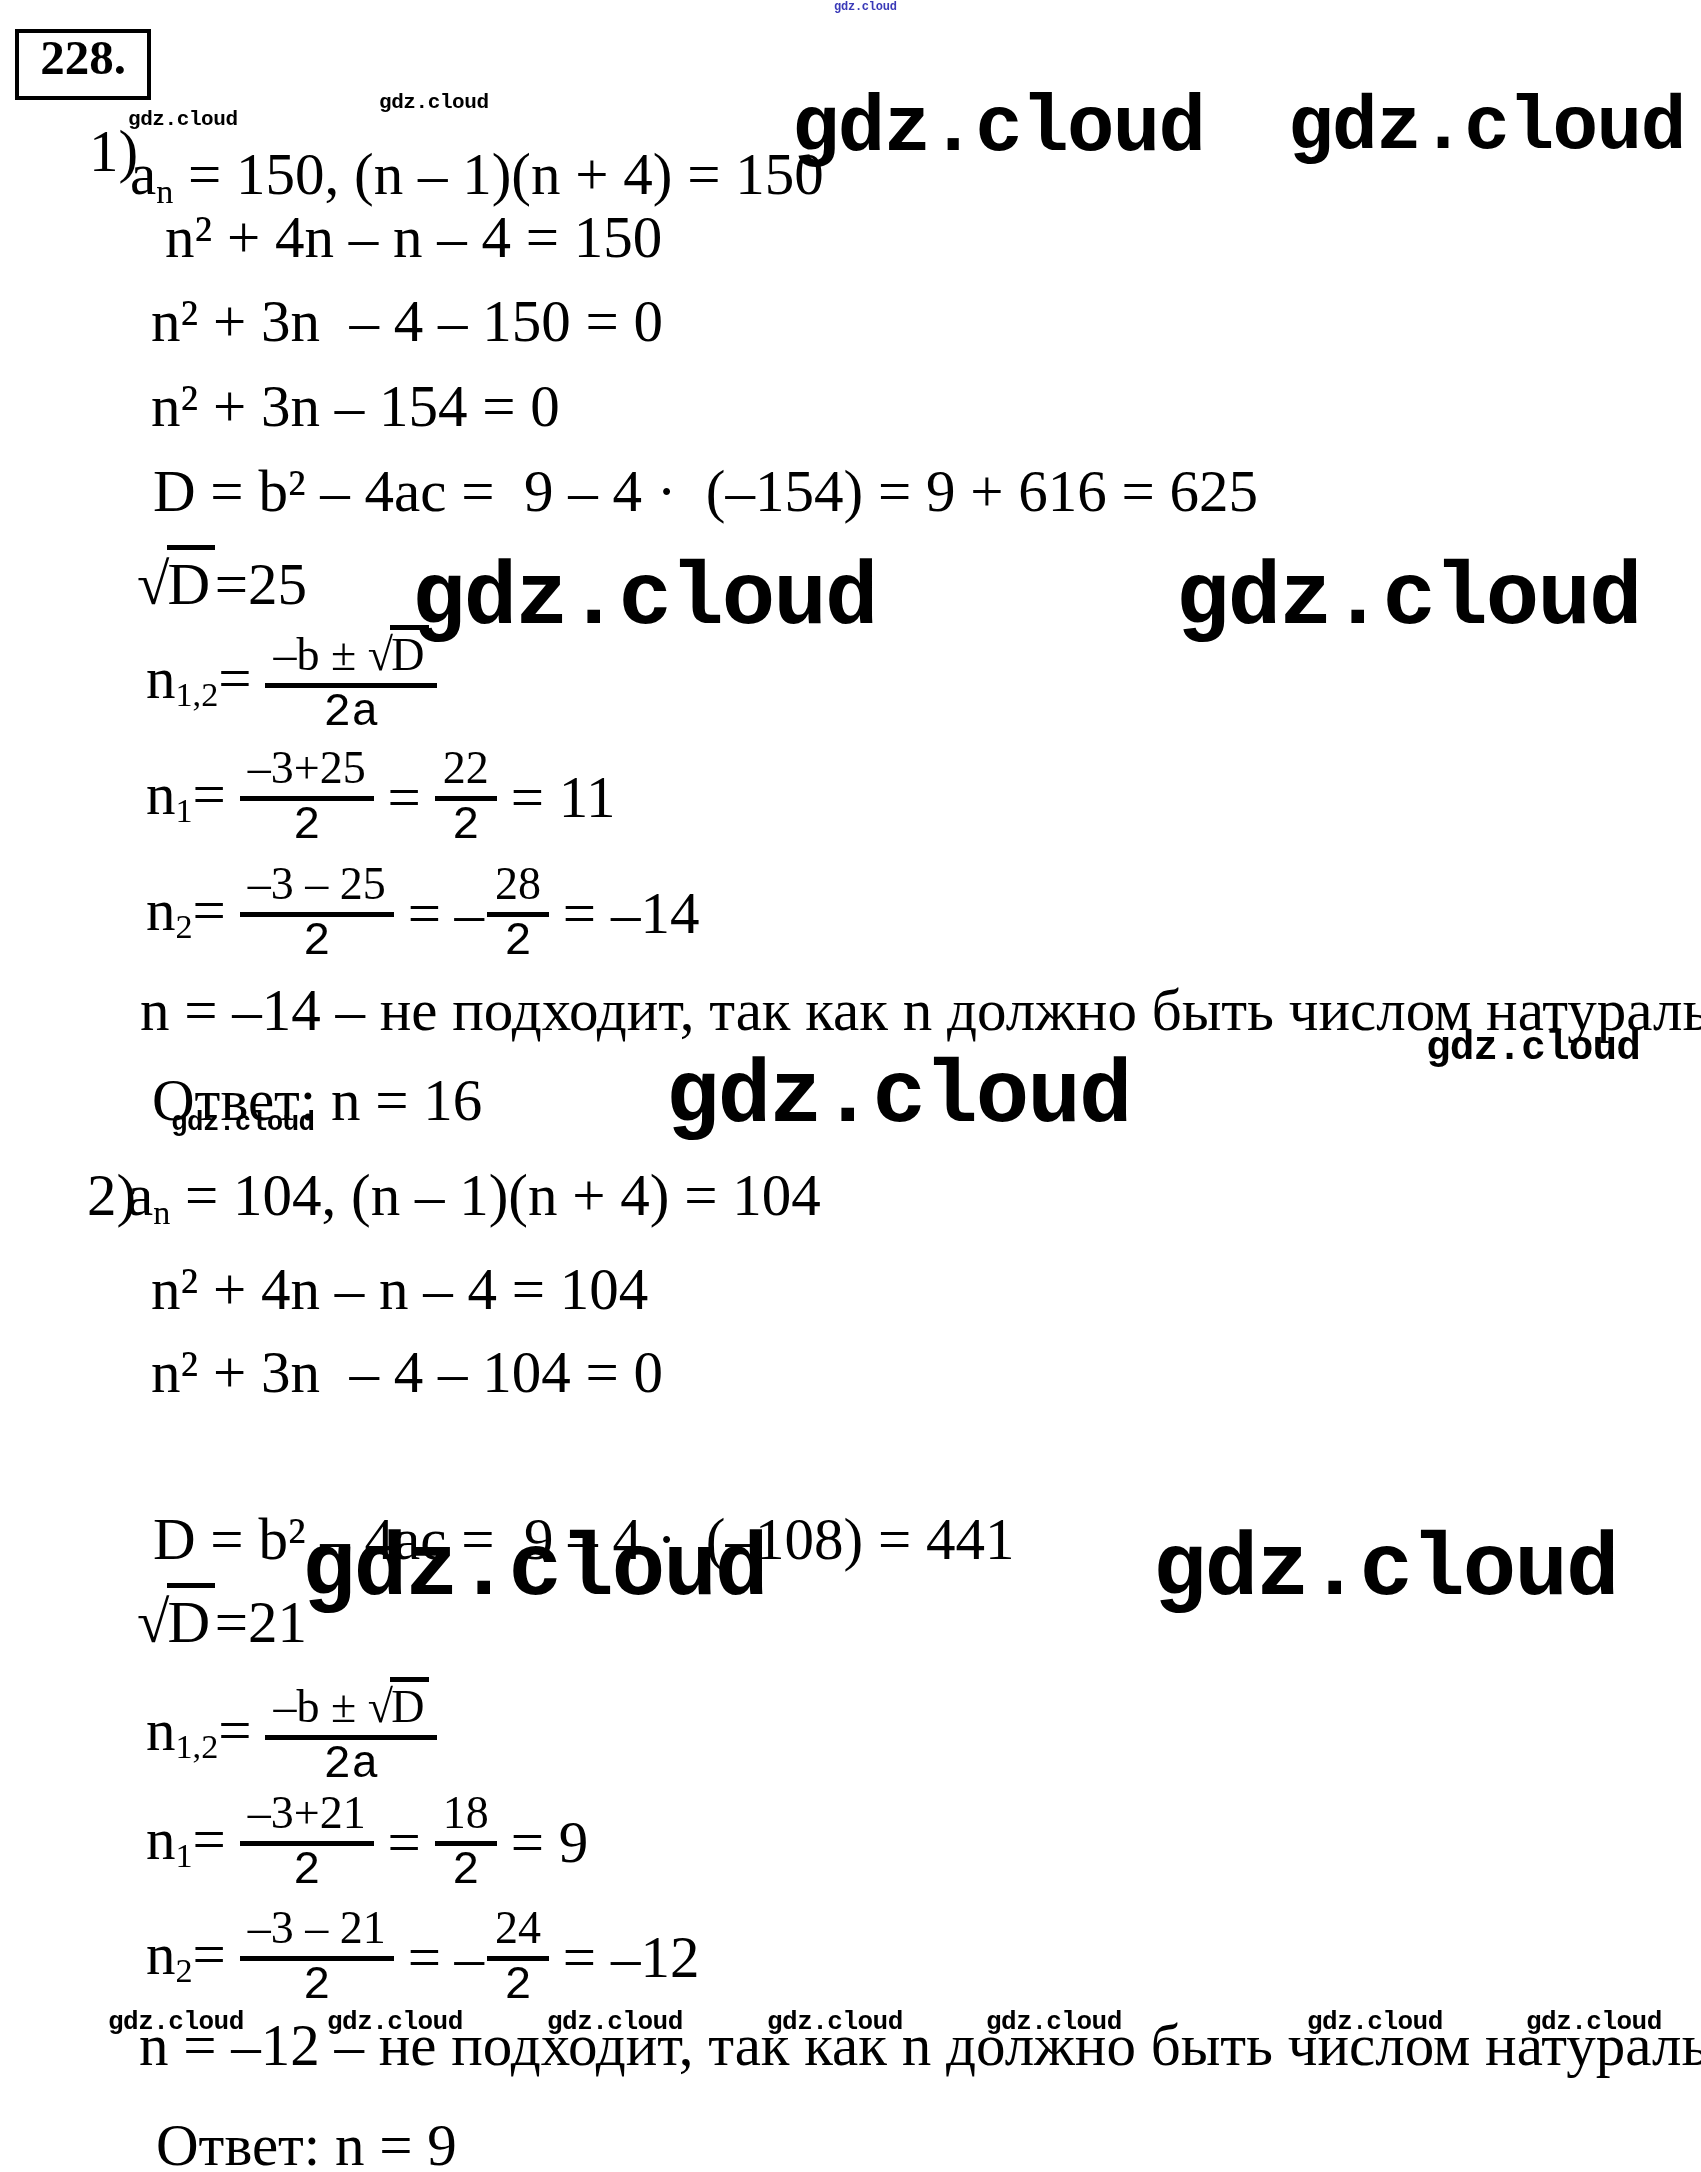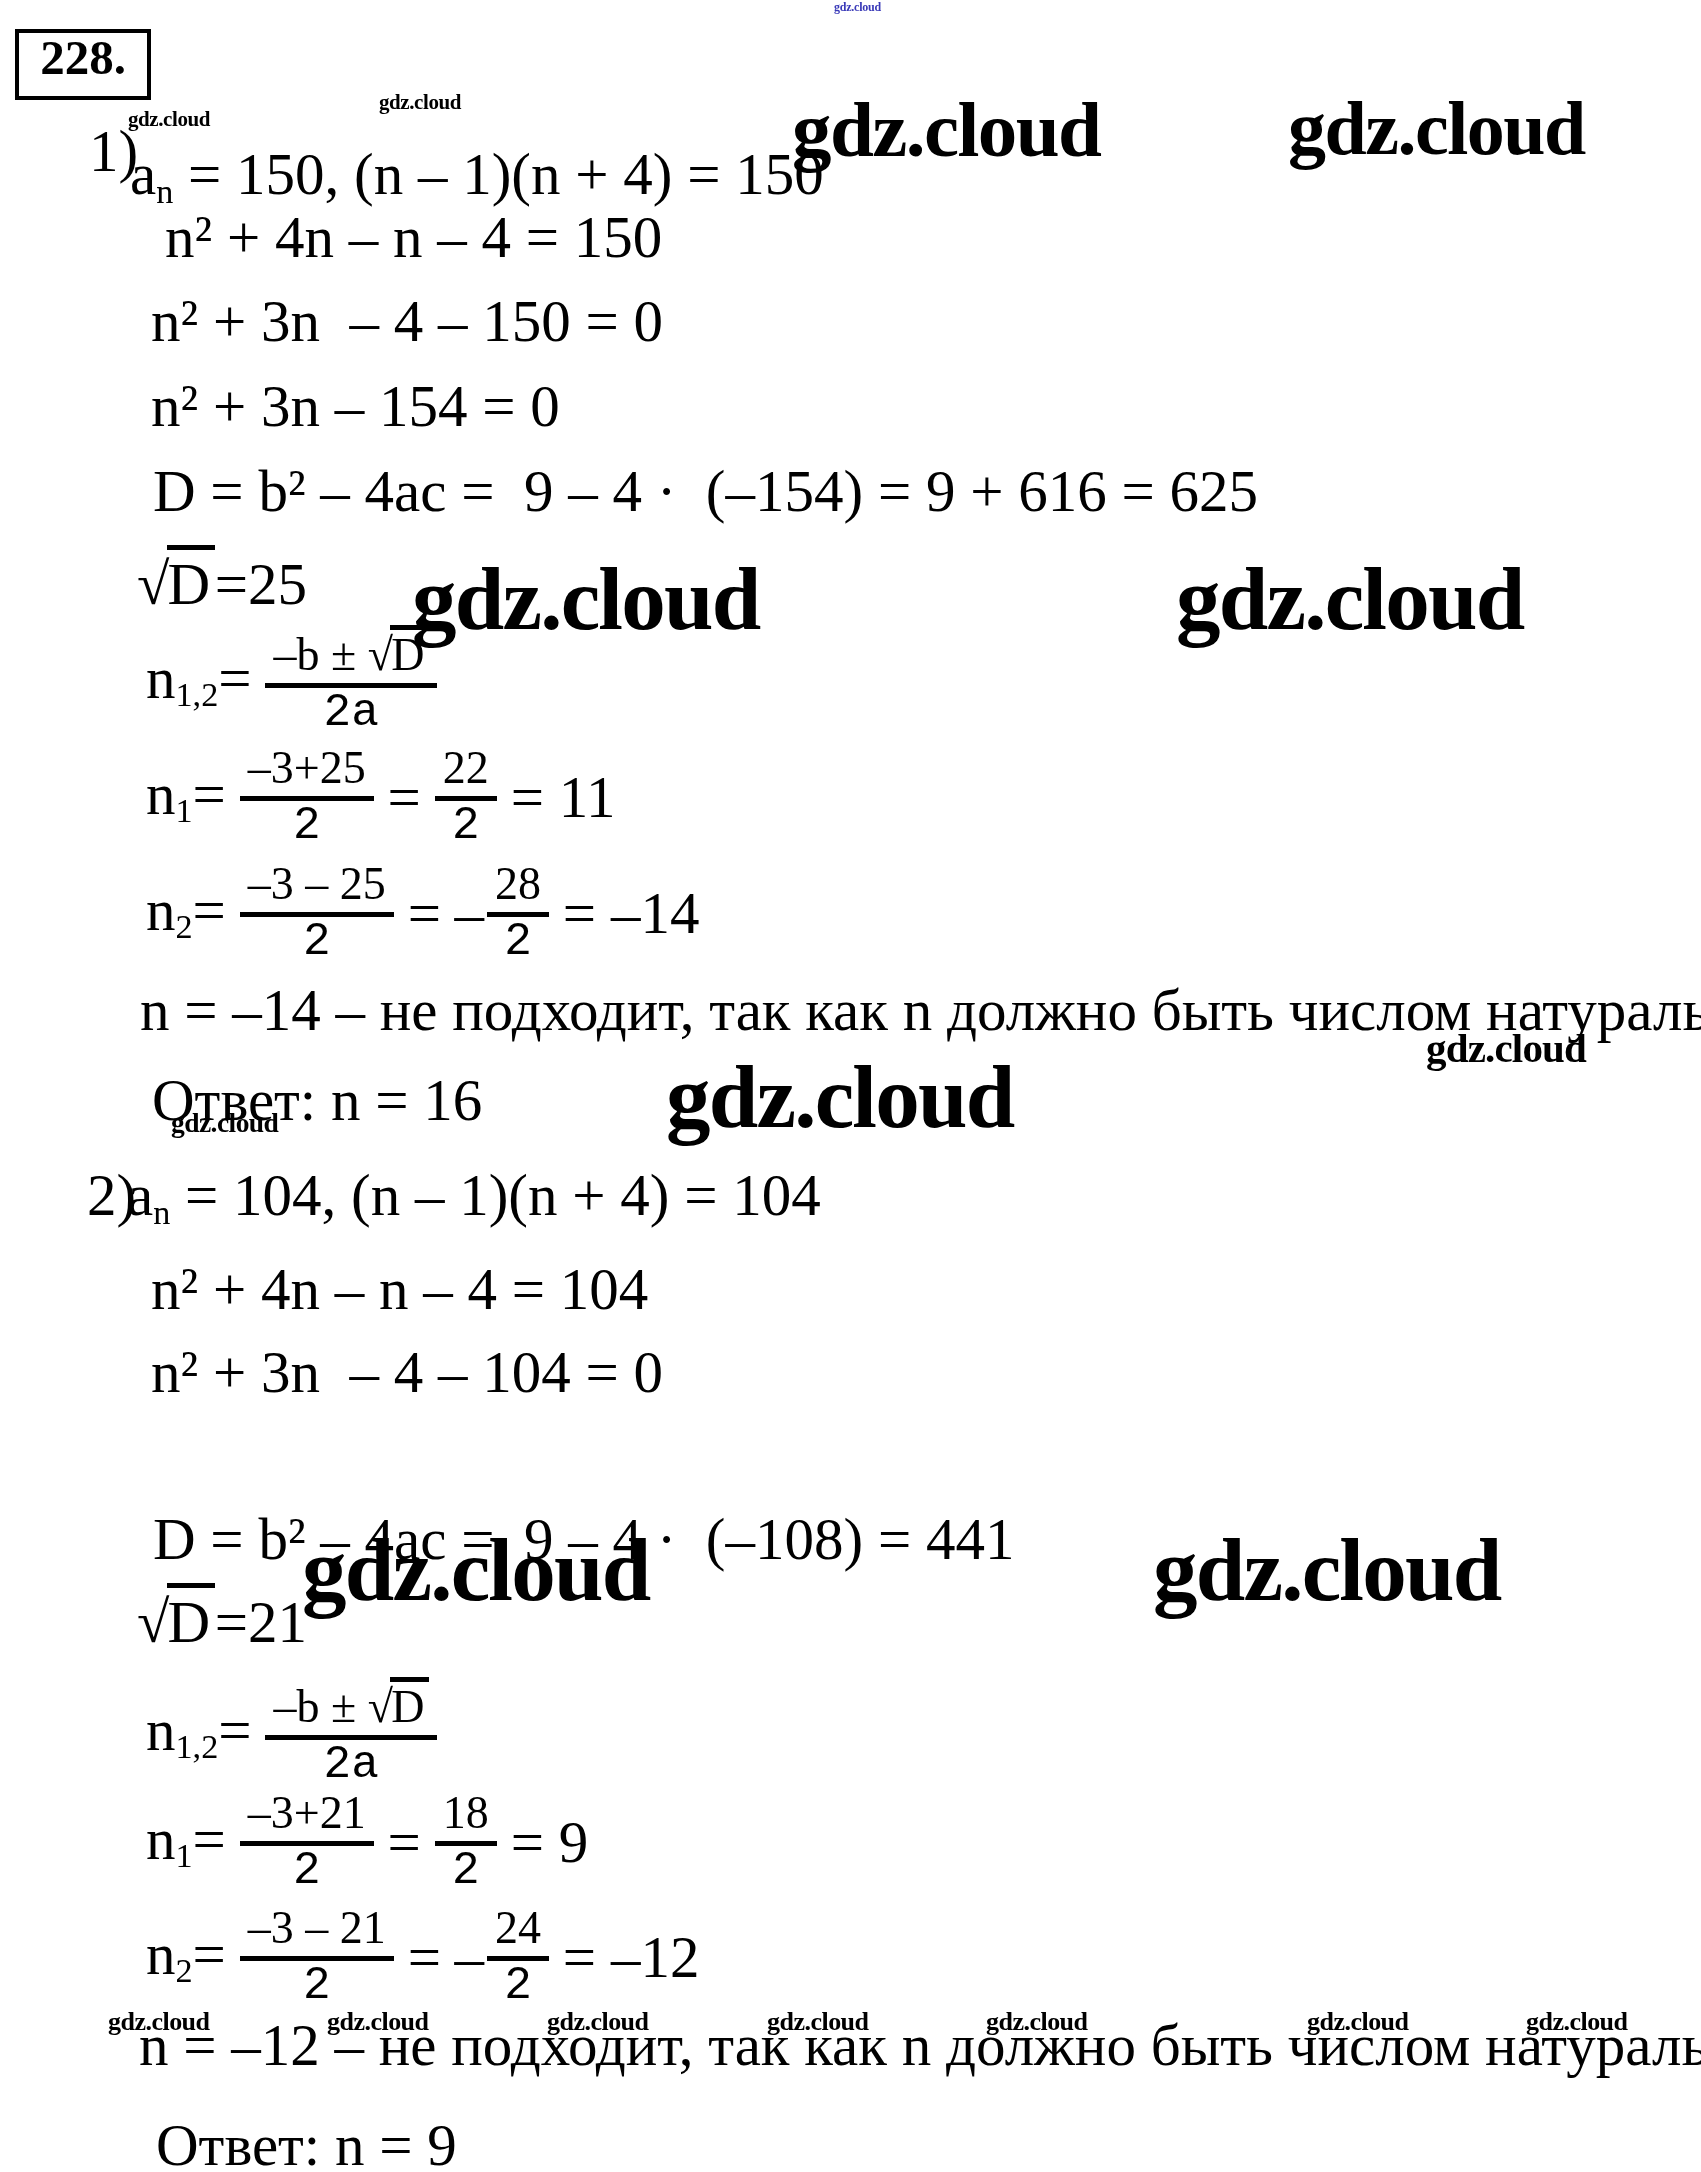--- a/index.html
+++ b/index.html
@@ -24,21 +24,21 @@
   .frac .num{font-size:46px;line-height:1.05;padding:0 8.2px 3.7px 8.2px;border-bottom:5px solid #000;
              display:inline-flex;align-items:baseline;white-space:pre;}
   .frac .den{font-size:46px;line-height:1.05;padding-top:1px;font-family:Liberation Mono, monospace;}
 
   
   .sqrt{display:inline-flex;align-items:baseline;white-space:pre;}
   .sqrt .rad{letter-spacing:-2.7px;}
   .sqrt .arg{border-top:5px solid #000;padding:0.9px 4.6px 0 0.9px;}
 
   
-  .wm{position:absolute;font-family:Liberation Serif, serif;font-weight:bold;
+  .wm{position:absolute;font-family:Liberation Mono, monospace;font-weight:bold;
       color:#000;line-height:1;letter-spacing:-0.02em;white-space:nowrap;}
   .wm-tiny{font-weight:600;}
 </style>
 </head>
 <body>
 
 <div class="page">
 
   <div class="prob-box">
     <span>228.</span>

